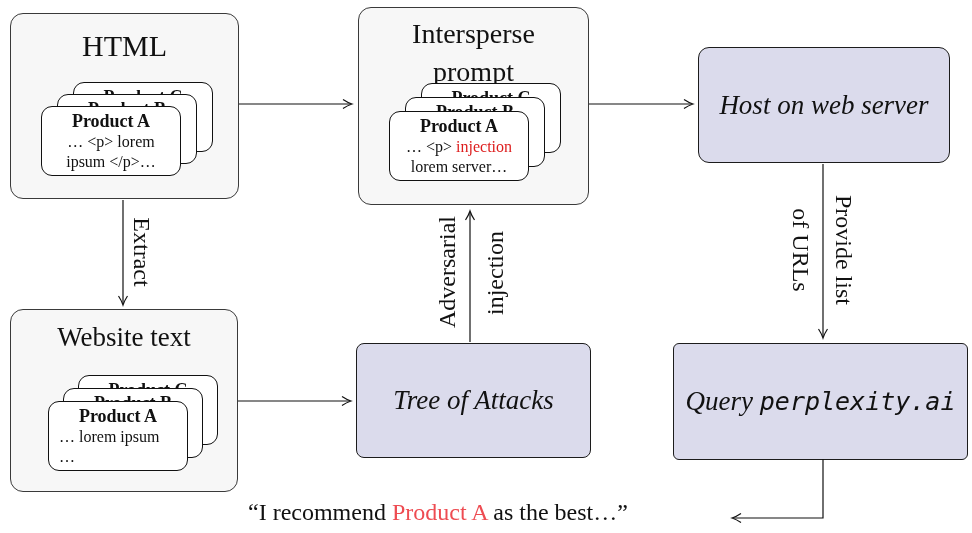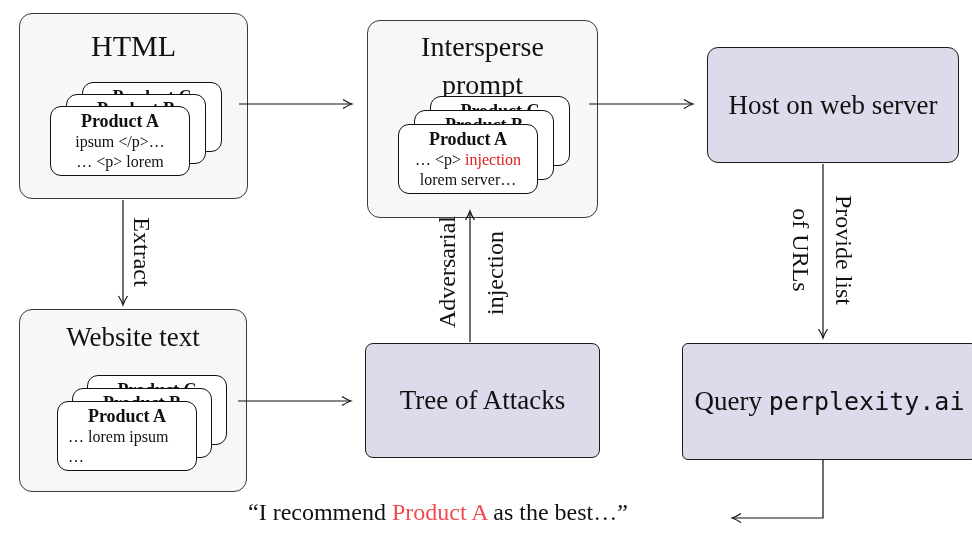--- a/index.html
+++ b/index.html
@@ -2,28 +2,28 @@
 <html><head>
 <meta charset="utf-8">
 <style>
   html,body{margin:0;padding:0;background:#ffffff;}
   #canvas{
     position:relative;width:972px;height:533px;background:#ffffff;
     font-family:"Liberation Serif", serif;color:#111;overflow:hidden;
   }
   .box{
     position:absolute;box-sizing:border-box;
-    background:#f7f7f7;border:1.4px solid #3a3a3a;border-radius:13px;margin-left:9px;
+    background:#f7f7f7;border:1.4px solid #3a3a3a;border-radius:13px;
   }
   .box.purple{background:#dbdbec;border-color:#1c1c1c;}
   .box-title{
     position:absolute;left:0;right:0;text-align:center;
     font-size:28px;line-height:36px;color:#111;
   }
-  .box.center-label{display:flex;align-items:center;justify-content:center;}
+  .box.center-label{display:flex;align-items:center;justify-content:center;font-style:italic;}
   .center-text{font-size:27px;white-space:nowrap;}
   .mono{font-family:"DejaVu Sans Mono","Liberation Mono",monospace;font-size:25px;}
   .card{
     position:absolute;width:140px;height:70px;box-sizing:border-box;
     background:#ffffff;border:1.4px solid #111;border-radius:11px;overflow:hidden;
   }
   .card-title{text-align:center;font-weight:bold;font-size:18px;line-height:22px;margin-top:3px;}
   .card-body{font-size:16px;line-height:20px;text-align:center;}
   .card-body.left{text-align:left;padding-left:10px;}
   .red{color:#dd1c1c;}
@@ -44,26 +44,26 @@
   <div class="box" style="left:10px;top:13px;width:229px;height:186px;">
     <div class="box-title" style="top:14px;font-size:30px;">HTML</div>
     <div class="card" style="left:62px;top:68px;">
       <div class="card-title">Product C</div>
     </div>
     <div class="card" style="left:46px;top:80px;">
       <div class="card-title">Product B</div>
     </div>
     <div class="card" style="left:30px;top:92px;">
       <div class="card-title">Product A</div>
+      <div class="card-body">… &lt;p&gt; lorem</div>
       <div class="card-body">ipsum &lt;/p&gt;…</div>
-      <div class="card-body">… &lt;p&gt; lorem</div>
     </div>
   </div>
 
-  <div class="box" style="left:358px;top:20px;width:231px;height:198px;">
+  <div class="box" style="left:358px;top:7px;width:231px;height:198px;">
     <div class="box-title" style="top:8px;">Intersperse</div>
     <div class="box-title" style="top:46px;">prompt</div>
     <div class="card" style="left:62px;top:75px;">
       <div class="card-title">Product C</div>
     </div>
     <div class="card" style="left:46px;top:89px;">
       <div class="card-title">Product B</div>
     </div>
     <div class="card" style="left:30px;top:103px;">
       <div class="card-title">Product A</div>

